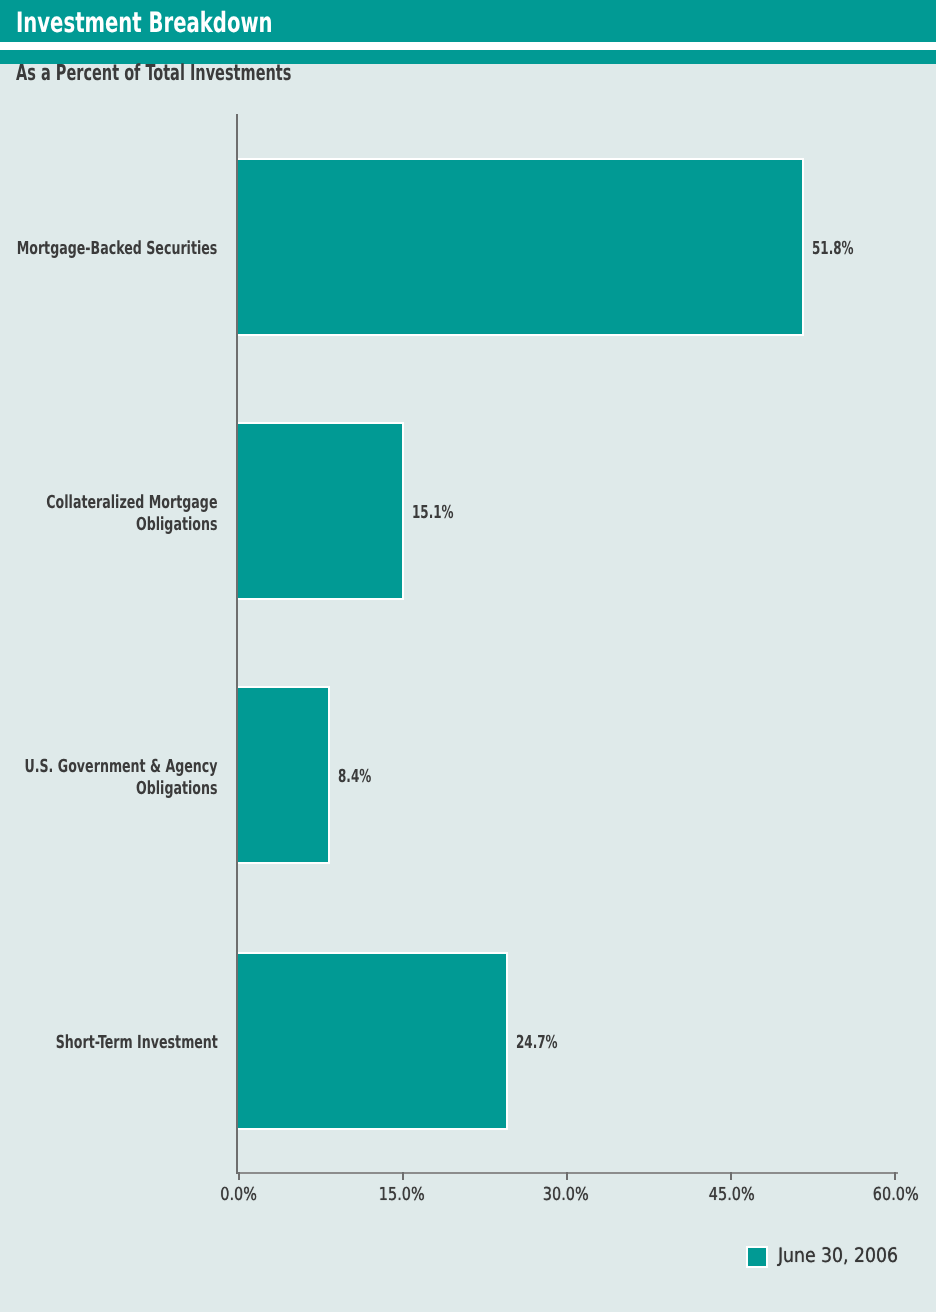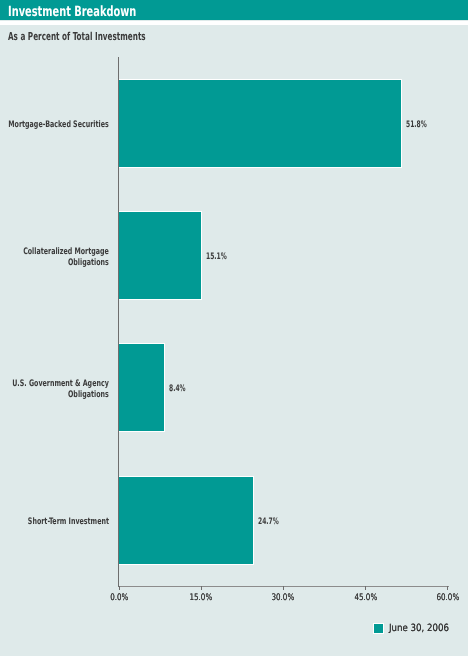--- a/index.html
+++ b/index.html
@@ -2,21 +2,21 @@
 <html><head>
 <meta charset="utf-8">
 <title>Investment Breakdown</title>
 <style>
   html,body{margin:0;padding:0;}
   body{width:468px;height:656px;background:#dfeaea;
        font-family:"DejaVu Sans Condensed","DejaVu Sans",sans-serif;
        overflow:hidden;-webkit-font-smoothing:antialiased;text-rendering:geometricPrecision;}
   #root{position:relative;width:468px;height:656px;background:#dfeaea;}
 
-  .titlebar{position:absolute;left:0;top:0;width:468px;height:20px;background:#019a94;}
+  .titlebar{position:absolute;left:0;top:0;width:468px;height:32px;background:#019a94;}
   .titlebar .t{position:absolute;left:8px;top:4px;font-size:14px;font-weight:bold;color:#ffffff;
                white-space:nowrap;transform:scaleX(0.78) translateZ(0);transform-origin:left top;}
   .whitegap{position:absolute;left:0;top:21px;width:468px;height:4px;background:#ffffff;}
   .subtitle{position:absolute;left:8px;top:30px;font-size:11px;font-weight:bold;color:#3b3b3b;
             white-space:nowrap;transform:scaleX(0.733) translateZ(0);transform-origin:left top;}
 
   .yaxis{position:absolute;left:118px;top:57px;width:1px;height:530px;background:#6e6e6e;z-index:5;}
   .xaxis{position:absolute;left:118px;top:586px;width:331px;height:1px;background:#8c8c8c;}
   .tick{position:absolute;top:586px;width:1px;height:4px;background:#6e6e6e;z-index:5;}
   .ticklabel{position:absolute;top:593px;font-size:9px;color:#3b3b3b;white-space:nowrap;

